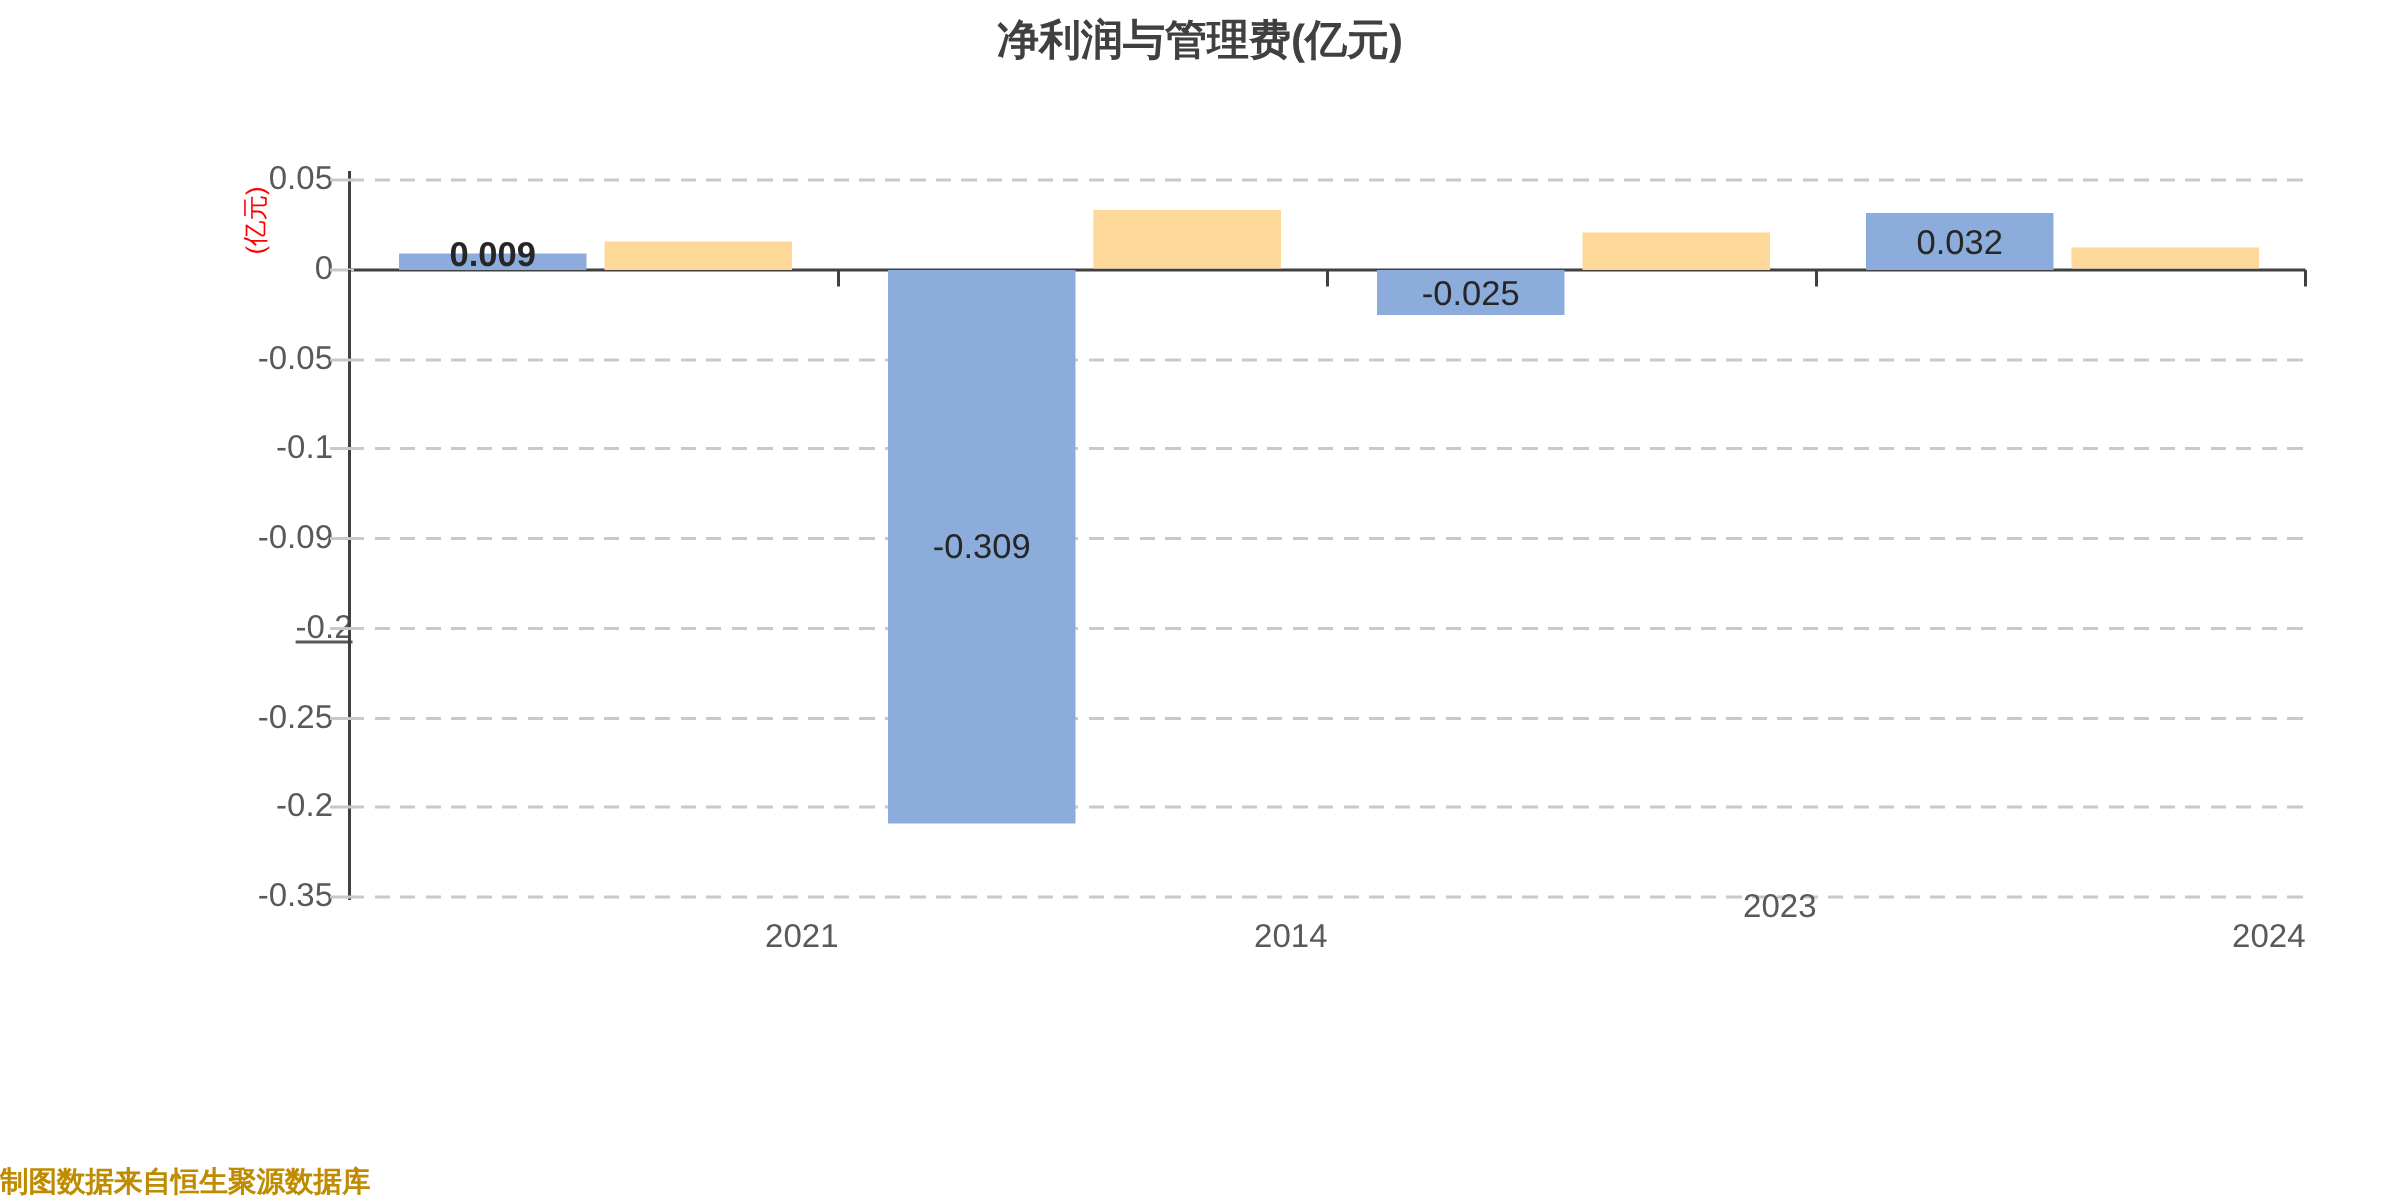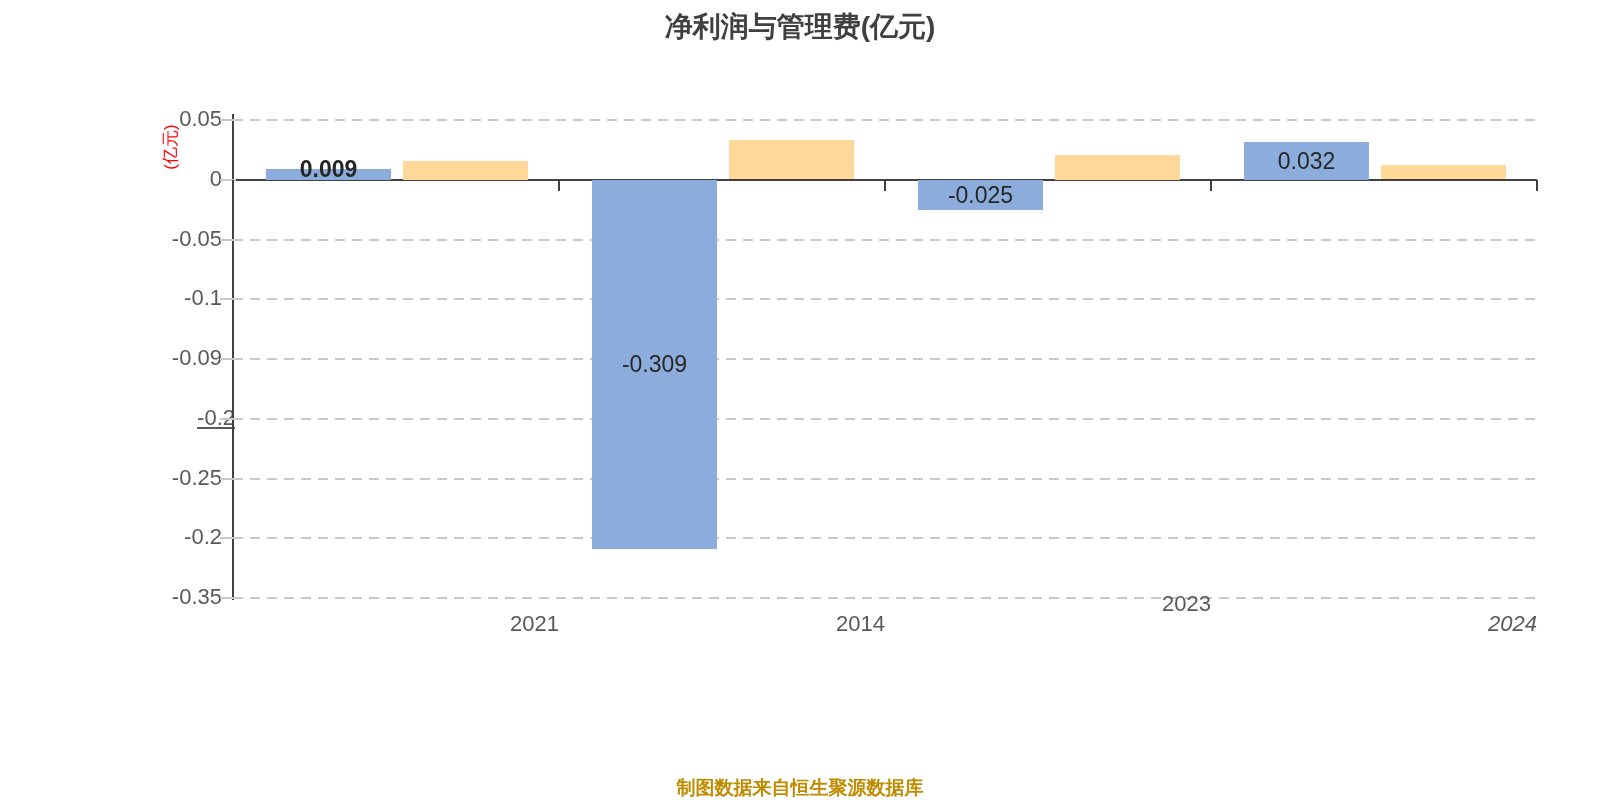--- a/index.html
+++ b/index.html
@@ -41,21 +41,21 @@
   }
   .legend{
     position:absolute;top:720px;left:0;width:1600px;
     display:flex;justify-content:center;align-items:center;gap:52px;
   }
   .legend-item{display:flex;align-items:center;cursor:pointer;}
   .legend-swatch{width:50px;height:28px;border-radius:8px;}
   .legend-label{margin-left:11px;font-size:23px;font-weight:600;color:#333333;}
   .source-note{
     position:absolute;top:775px;left:0;width:1600px;
-    text-align:center;font-size:19px;font-weight:bold;color:#bf8b00;
+    text-align:left;font-size:19px;font-weight:bold;color:#bf8b00;
   }
 </style>
 </head>
 <body>
 
 <div id="canvas">
   <div class="chart-title">净利润与管理费(亿元)</div>
   <div class="y-unit">(亿元)</div>
 
   <div id="plot">
@@ -100,18 +100,18 @@
       <div class="bar-label" style="left: 592px; top: 350px;">-0.309</div>
       <div class="bar" style="left: 729px; width: 125px; top: 140px; height: 39px; background: rgb(253, 216, 152);"></div>
       <div class="x-tick-label" style="left: 559px; top: 611px;">2014</div>
       <div class="bar" style="left: 918px; width: 125px; top: 180px; height: 30px; background: rgb(140, 173, 219);"></div>
       <div class="bar-label" style="left: 918px; top: 181px;">-0.025</div>
       <div class="bar" style="left: 1055px; width: 125px; top: 155px; height: 25px; background: rgb(253, 216, 152);"></div>
       <div class="x-tick-label" style="left: 885px; top: 591px;">2023</div>
       <div class="bar" style="left: 1244px; width: 125px; top: 142px; height: 38px; background: rgb(140, 173, 219);"></div>
       <div class="bar-label" style="left: 1244px; top: 147px;">0.032</div>
       <div class="bar" style="left: 1381px; width: 125px; top: 165px; height: 14px; background: rgb(253, 216, 152);"></div>
-      <div class="x-tick-label" style="left: 1211px; top: 611px; font-style: italic;">2024</div>
+      <div class="x-tick-label" style="left: 1211px; top: 611px;">2024</div>
     </div>
 
 
   <div class="source-note">制图数据来自恒生聚源数据库</div>
 </div>
 
 </body></html>

